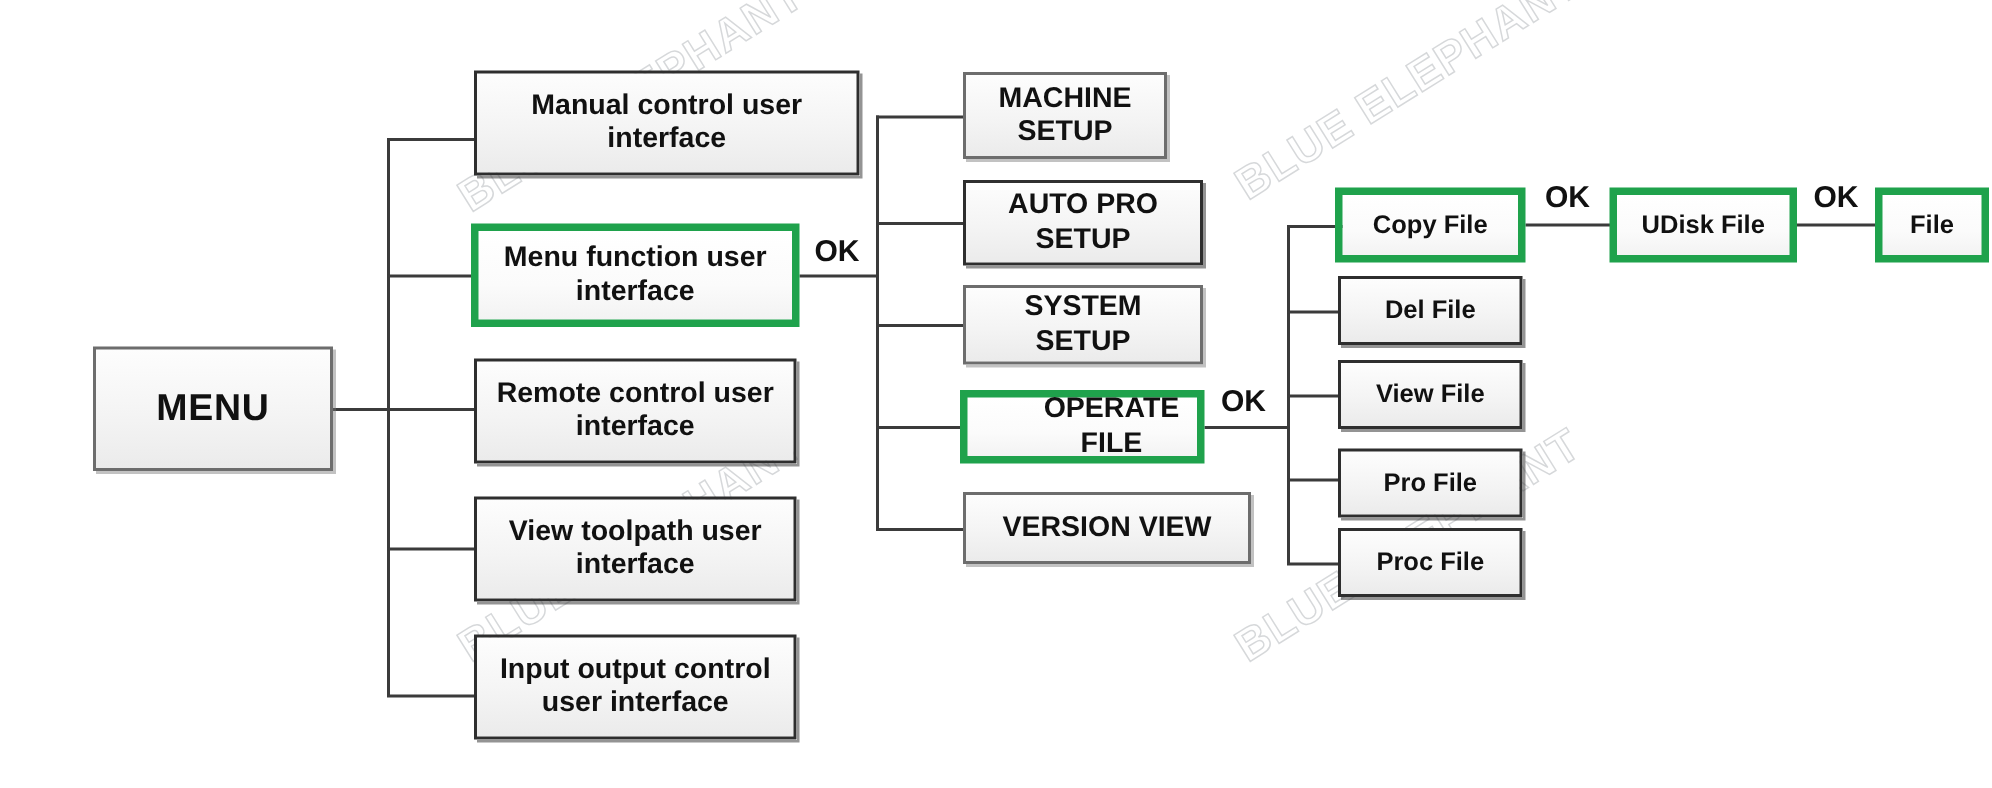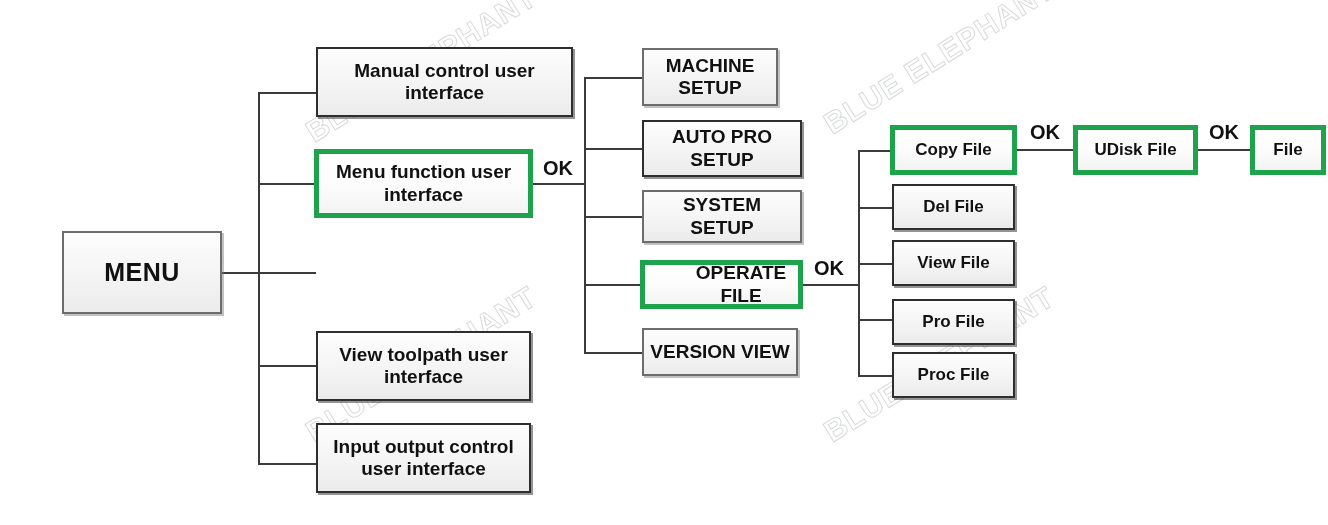--- a/index.html
+++ b/index.html
@@ -115,20 +115,23 @@
   </div>
 
   <div class="node plain" style="left:316px;top:47px;width:257px;height:70px;">
     <span class="txt" style="font-size:19px;">Manual control user interface</span>
   </div>
 
   <div class="node hl" style="left:314px;top:149px;width:219px;height:69px;">
     <span class="txt" style="font-size:19px;">Menu function user interface</span>
   </div>
 
+  <div class="node plain" style="left:316px;top:239px;width:215px;height:70px;">
+    <span class="txt" style="font-size:19px;">Remote control user interface</span>
+  </div>
 
   <div class="node plain" style="left:316px;top:331px;width:215px;height:70px;">
     <span class="txt" style="font-size:19px;">View toolpath user interface</span>
   </div>
 
   <div class="node plain" style="left:316px;top:423px;width:215px;height:70px;">
     <span class="txt" style="font-size:19px;">Input output control user interface</span>
   </div>
 
   <div class="node thin" style="left:642px;top:48px;width:136px;height:58px;">
@@ -140,21 +143,21 @@
   </div>
 
   <div class="node thin" style="left:642px;top:190px;width:160px;height:53px;">
     <span class="txt" style="font-size:19px;">SYSTEM SETUP</span>
   </div>
 
   <div class="node hl" style="left:640px;top:260px;width:163px;height:49px;padding-left:39px;">
     <span class="txt" style="font-size:19px;">OPERATE FILE</span>
   </div>
 
-  <div class="node thin" style="left:642px;top:328px;width:156px;height:48px;">
+  <div class="node thin" style="left:642px;top:328px;width:192px;height:48px;">
     <span class="txt" style="font-size:19px;">VERSION VIEW</span>
   </div>
 
   <div class="node hl" style="left:890px;top:125px;width:127px;height:50px;">
     <span class="txt" style="font-size:17px;">Copy File</span>
   </div>
 
   <div class="node plain" style="left:892px;top:184px;width:123px;height:46px;">
     <span class="txt" style="font-size:17px;">Del File</span>
   </div>

